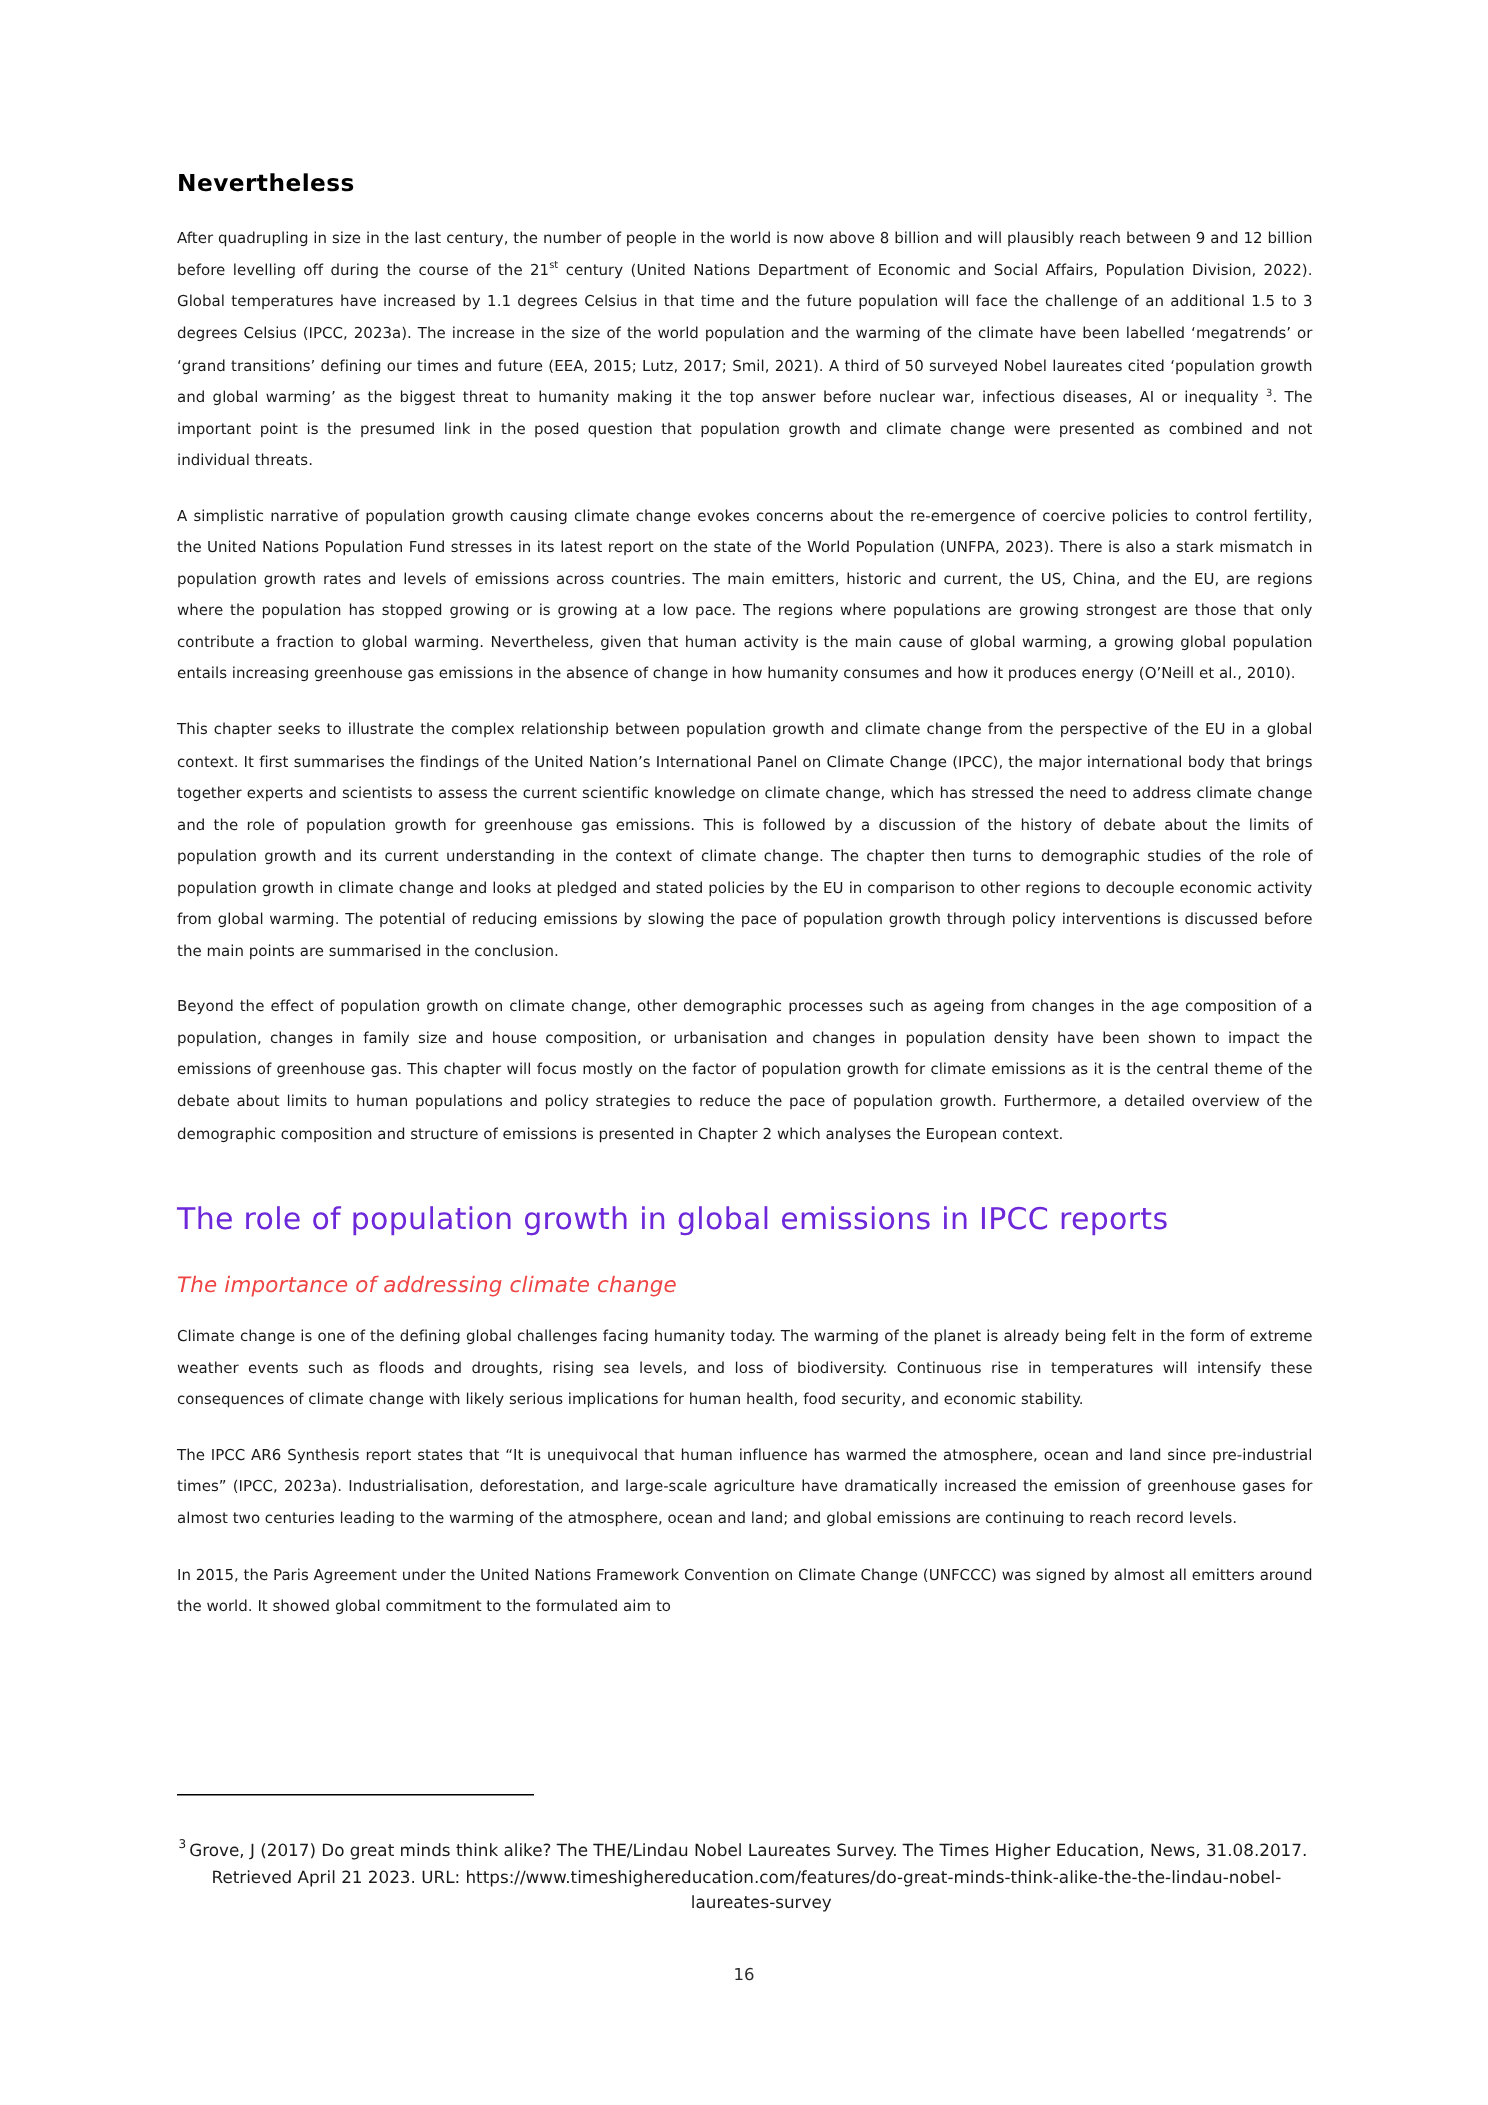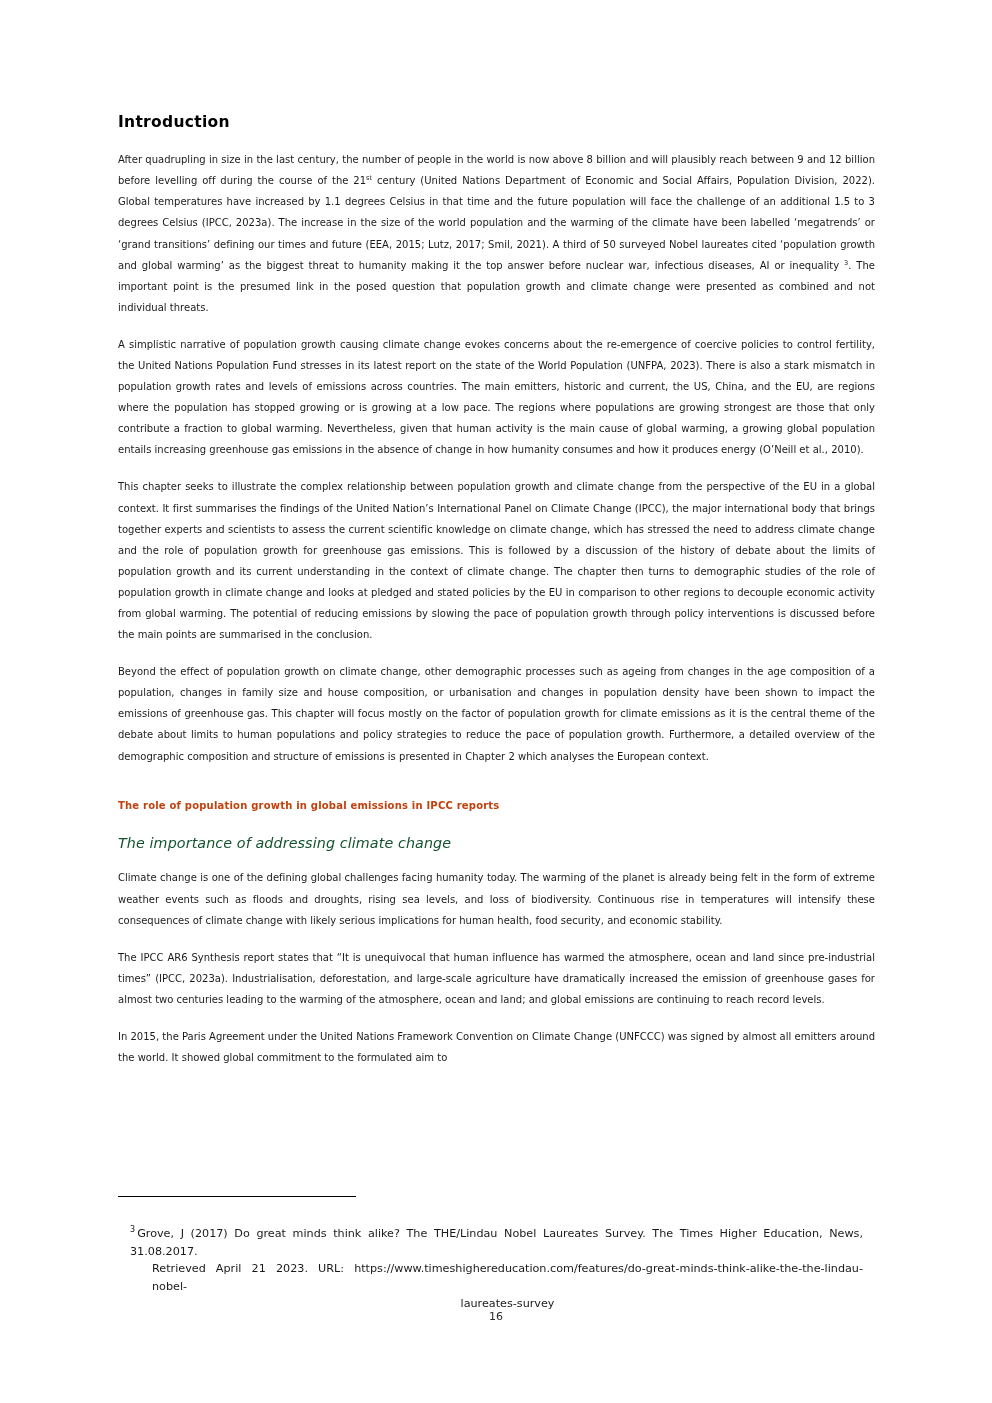--- a/index.html
+++ b/index.html
@@ -27,32 +27,32 @@
   }
   h1.section-heading {
     font-size: 15.5px;
     font-weight: bold;
     letter-spacing: 0.3px;
     margin: 0 0 17px 0;
     line-height: 1.3;
     color: #000000;
   }
   h2.section-heading-2 {
-    font-size: 10px;
-    font-weight: bold;
+    font-size: 20px;
+    font-weight: normal;
     letter-spacing: 0.2px;
     margin: 0 0 22px 0;
     line-height: 1.35;
-    color: #c2410c;
+    color: #6d28d9;
   }
   h3.sub-heading {
     font-size: 14.3px;
     font-weight: normal;
     font-style: italic;
-    color: #14532d;
+    color: #ef4444;
     margin: 0 0 14px 0;
     line-height: 1.35;
     letter-spacing: 0.1px;
   }
   p.body-para {
     font-size: 10px;
     line-height: 21.1px;
     text-align: justify;
     text-justify: inter-word;
     margin: 0 0 16px 0;
@@ -77,21 +77,21 @@
     width: 238px;
     height: 0;
     border-top: 1.6px solid #000000;
     margin: 0 0 28px 0;
   }
   .footnote-item {
     font-size: 11.2px;
     line-height: 17.6px;
     text-align: justify;
     padding-left: 0;
-    margin: 12px;
+    margin: 1px;
   }
   .footnote-item .fn-marker {
     font-size: 0.72em;
     vertical-align: super;
     line-height: 0;
     margin-right: 2px;
   }
   .footnote-item .fn-cont {
     display: block;
     padding-left: 22px;
@@ -108,21 +108,21 @@
     color: #2a2a2a;
   }
 </style>
 </head>
 <body>
 
 <div class="page">
 
   <div class="content">
 
-    <h1 class="section-heading">Introduction</h1>
+    <h1 class="section-heading">Nevertheless</h1>
 
     <p class="body-para"><span>After quadrupling in size in the last century, the number of people in the world is now above 8 billion and will plausibly reach between 9 and 12 billion before levelling off during the course of the 21</span><sup>st</sup><span> century (United Nations Department of Economic and Social Affairs, Population Division, 2022). Global temperatures have increased by 1.1 degrees Celsius in that time and the future population will face the challenge of an additional 1.5 to 3 degrees Celsius (IPCC, 2023a).  The increase in the size of the world population and the warming of the climate have been labelled ‘megatrends’ or ‘grand transitions’ defining our times and future (EEA, 2015; Lutz, 2017; Smil, 2021). A third of 50 surveyed Nobel laureates cited ‘population growth and global warming’ as the biggest threat to humanity making it the top answer before nuclear war, infectious diseases, AI or inequality </span><sup>3</sup><span>. The important point is the presumed link in the posed question that population growth and climate change were presented as combined and not individual threats.</span></p>
 
     <p class="body-para">A simplistic narrative of population growth causing climate change evokes concerns about the re-emergence of coercive policies to control fertility, the United Nations Population Fund stresses in its latest report on the state of the World Population (UNFPA, 2023). There is also a stark mismatch in population growth rates and levels of emissions across countries. The main emitters, historic and current, the US, China, and the EU, are regions where the population has stopped growing or is growing at a low pace. The regions where populations are growing strongest are those that only contribute a fraction to global warming. Nevertheless, given that human activity is the main cause of global warming, a growing global population entails increasing greenhouse gas emissions in the absence of change in how humanity consumes and how it produces energy (O’Neill  et al., 2010).</p>
 
     <p class="body-para">This chapter seeks to illustrate the complex relationship between population growth and climate change from the perspective of the EU in a global context. It first summarises the findings of the United Nation’s International Panel on Climate Change (IPCC), the major international body that brings together experts and scientists to assess the current scientific knowledge on climate change, which has stressed the need to address climate change and the role of population growth for greenhouse gas emissions. This is followed by a discussion of the history of debate about the limits of population growth and its current understanding in the context of climate change. The chapter then turns to demographic studies of the role of population growth in climate change and looks at pledged and stated policies by the EU in comparison to other regions to decouple economic activity from global warming. The potential of reducing emissions by slowing the pace of population growth through policy interventions is discussed before the main points are summarised in the conclusion.</p>
 
     <p class="body-para">Beyond the effect of population growth on climate change, other demographic processes such as ageing from changes in the age composition of a population, changes in family size and house composition, or urbanisation and changes in population density have been shown to impact the emissions of greenhouse gas. This chapter will focus mostly on the factor of population growth for climate emissions as it is the central theme of the debate about limits to human populations and policy strategies to reduce the pace of population growth. Furthermore, a detailed overview of the demographic composition and structure of emissions is presented in Chapter 2 which analyses the European context.</p>
 
     <div class="spacer-before-h2"></div>

